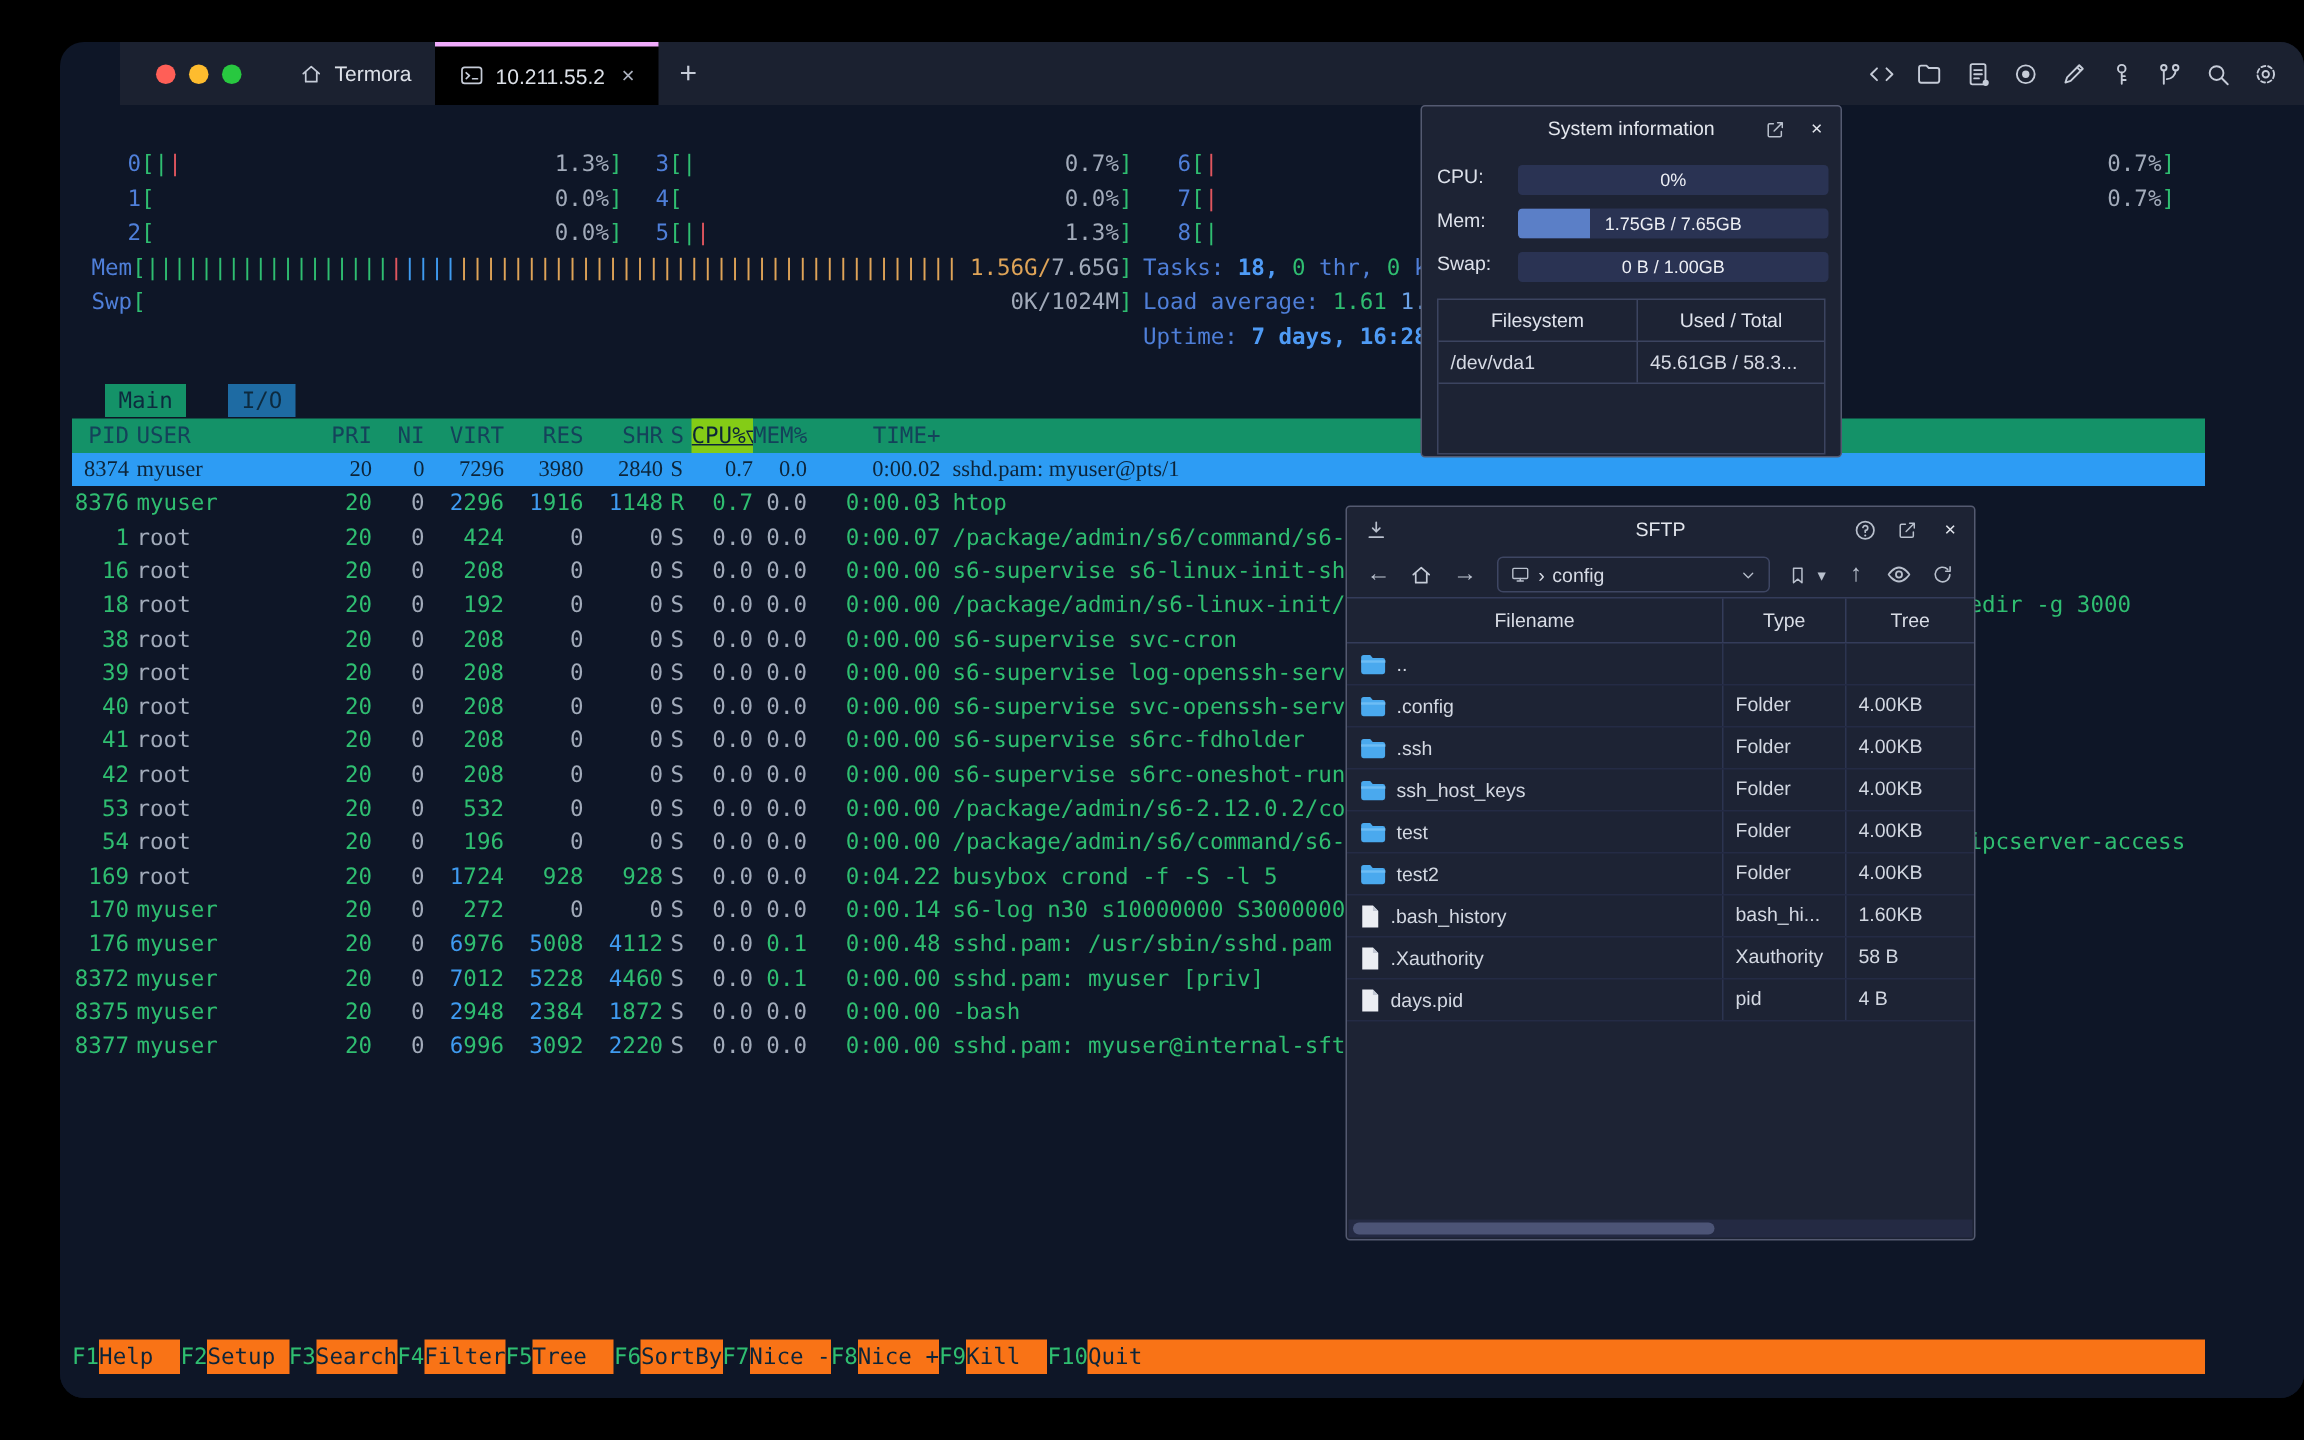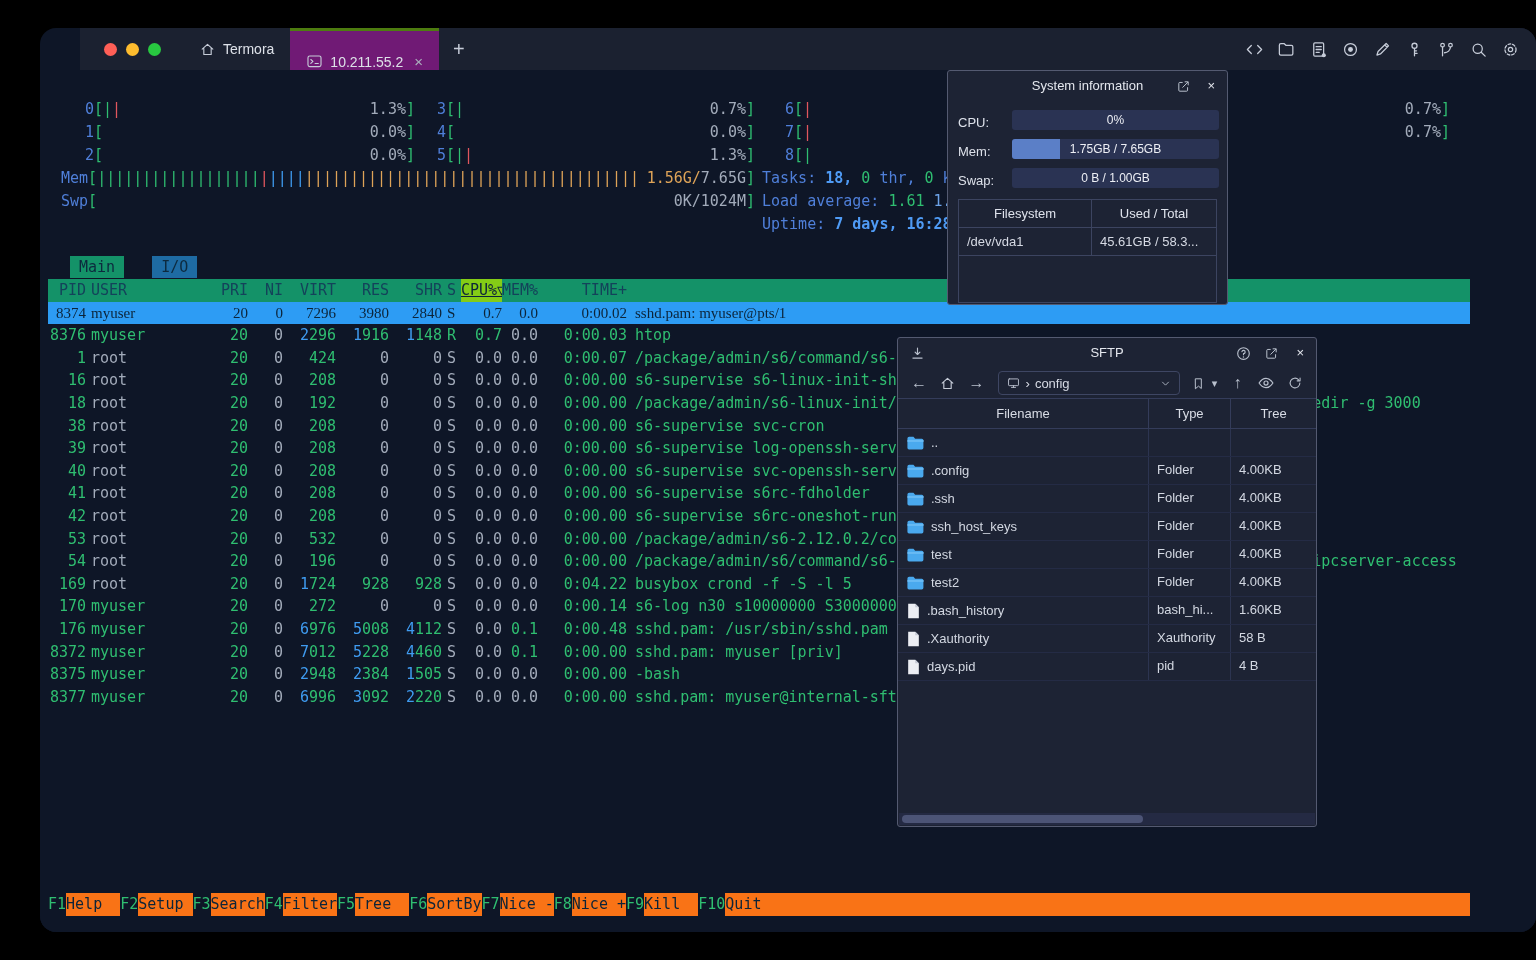--- a/index.html
+++ b/index.html
@@ -5,21 +5,21 @@
   html,body{margin:0;padding:0;background:#000;width:1536px;height:960px;overflow:hidden;
     font-family:"Liberation Sans",sans-serif;}
   .window{position:absolute;left:40px;top:28px;width:1456px;height:904px;background:#0e1627;
     border-radius:16px;overflow:hidden;padding-left:40px;}
   
   .titlebar{position:relative;height:42px;background:#1b2130;display:flex;align-items:stretch;}
   .lights{display:flex;align-items:center;gap:9px;padding:0 22px 0 24px;}
   .light{width:13px;height:13px;border-radius:50%;}
   .l-red{background:#ff5f57}.l-yellow{background:#febc2e}.l-green{background:#28c840}
   .tab{display:flex;align-items:center;gap:7px;padding:0 16px;color:#dde1e8;font-size:14px;}
-  .tab.active{background:#701a75;border-top:3px solid #4d7c0f;padding-top:0;align-items:flex-end;}
+  .tab.active{background:#000000;border-top:3px solid #f0abfc;padding-top:0;}
   .tbi svg{display:block}
   .tclose{color:#aab0bd;font-size:15px;margin-left:4px;cursor:default;}
   .newtab{display:flex;align-items:center;padding:0 14px;color:#c6ccd8;font-size:20px;}
   .tbicons{margin-left:auto;display:flex;align-items:center;gap:12px;padding-right:16px;}
   .tbico{display:flex;align-items:center;justify-content:center;width:20px;height:20px;}
   
   .term{position:absolute;left:0;right:0;top:42px;bottom:0;background:#0e1627;
     font-family:"DejaVu Sans Mono",monospace;font-size:15px;color:#2fbe71;}
   .meter{position:absolute;height:23px;line-height:23px;display:flex;white-space:pre;}
   .mlabel{color:#4f7fd9;}
@@ -53,21 +53,21 @@
   .fk{color:#2fbe71;}
   .fl{background:#f97316;color:#0c2439;}
   .fl.last{flex:1;}
   
   .panel{position:absolute;background:#1d2334;border:1px solid #545a71;border-radius:3px;
     z-index:5;box-sizing:border-box;color:#d6dae4;}
   .ptitle{height:30px;line-height:30px;text-align:center;font-size:13px;color:#e4e7ee;position:relative;}
   .pico{position:absolute;top:0;height:30px;display:flex;align-items:center;}
   
   .sysinfo{left:907px;top:42px;width:281px;height:235px;}
-  .grow{height:20px;margin:9px 8px 0 10px;display:flex;align-items:flex-end;}
+  .grow{height:20px;margin:9px 8px 0 10px;display:flex;align-items:flex-start;}
   .glabel{width:54px;font-size:13px;color:#dde1ea;}
   .gbar{position:relative;flex:1;height:20px;background:#2a3353;border-radius:3px;overflow:hidden;
     text-align:center;line-height:20px;font-size:12px;color:#edeff5;}
   .gfill{position:absolute;left:0;top:0;bottom:0;background:#5b7fc7;}
   .gtext{position:relative;}
   .fstable{margin:11px 10px 0;border:1px solid #3c4460;height:102px;font-size:13px;}
   .fsr{display:flex;height:27px;line-height:27px;border-bottom:1px solid #3c4460;}
   .fsc1{width:133px;border-right:1px solid #3c4460;box-sizing:border-box;}
   .fsc2{flex:1;}
   .fsr.h{color:#dfe3ec;text-align:center;}
@@ -446,21 +446,21 @@
             <span class="pc c10">0:00.00</span>
             <span class="pc c11">sshd.pam: myuser [priv]</span>
           </div>
           <div class="prow">
             <span class="pc c0">8375</span>
             <span class="pc c1">myuser</span>
             <span class="pc c2">20</span>
             <span class="pc c3 gray">0</span>
             <span class="pc c4"><span class="thou">2</span><span>948</span></span>
             <span class="pc c5"><span class="thou">2</span><span>384</span></span>
-            <span class="pc c6"><span class="thou">1</span><span>505</span></span>
+            <span class="pc c6"><span class="thou">1</span><span>872</span></span>
             <span class="pc c7 gray">S</span>
             <span class="pc c8 gray">0.0</span>
             <span class="pc c9 gray">0.0</span>
             <span class="pc c10">0:00.00</span>
             <span class="pc c11">-bash</span>
           </div>
           <div class="prow">
             <span class="pc c0">8377</span>
             <span class="pc c1">myuser</span>
             <span class="pc c2">20</span>

